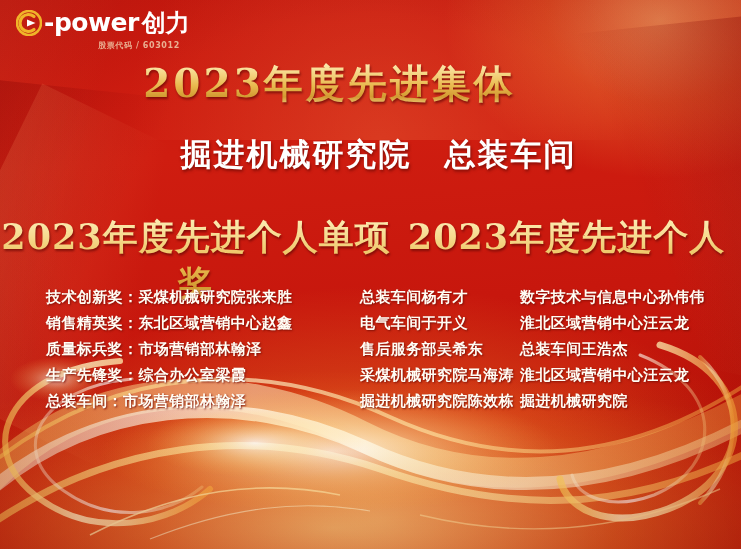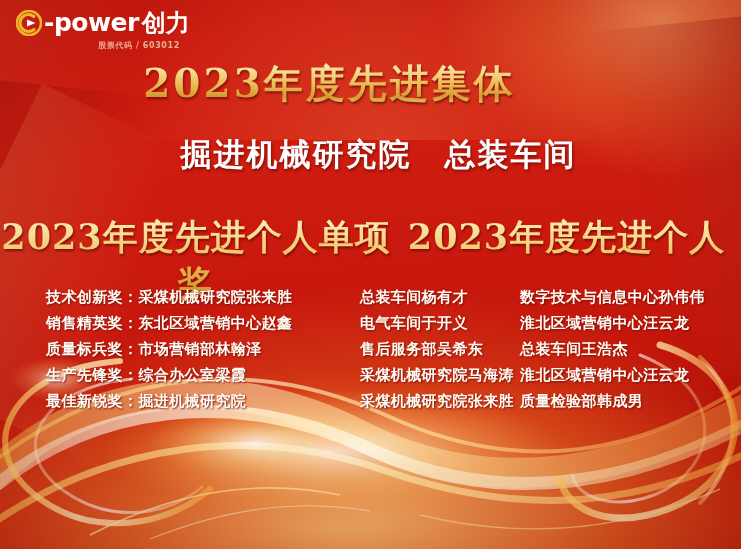--- a/index.html
+++ b/index.html
@@ -298,41 +298,41 @@
     <div class="heading-col heading-right gold gold-shadow">2023年度先进个人</div>
   </div>
 
   <div class="lists">
 
     <div class="list-left">
       <div class="award-row">技术创新奖：采煤机械研究院张来胜</div>
       <div class="award-row">销售精英奖：东北区域营销中心赵鑫</div>
       <div class="award-row">质量标兵奖：市场营销部林翰泽</div>
       <div class="award-row">生产先锋奖：综合办公室梁霞</div>
-      <div class="award-row">最佳新锐奖：掘进机械研究院</div>
+      <div class="award-row">总装车间：市场营销部林翰泽</div>
     </div>
 
     <div class="list-right">
       <div class="person-row">
         <span class="person-a">总装车间杨有才</span>
         <span class="person-b">数字技术与信息中心孙伟伟</span>
       </div>
       <div class="person-row">
         <span class="person-a">电气车间于开义</span>
         <span class="person-b">淮北区域营销中心汪云龙</span>
       </div>
       <div class="person-row">
         <span class="person-a">售后服务部吴希东</span>
         <span class="person-b">总装车间王浩杰</span>
       </div>
       <div class="person-row">
         <span class="person-a">采煤机械研究院马海涛</span>
         <span class="person-b">淮北区域营销中心汪云龙</span>
       </div>
       <div class="person-row">
-        <span class="person-a">采煤机械研究院张来胜</span>
-        <span class="person-b">质量检验部韩成男</span>
+        <span class="person-a">掘进机械研究院陈效栋</span>
+        <span class="person-b">掘进机械研究院</span>
       </div>
     </div>
 
   </div>
 
 </div>
 
 </body></html>

